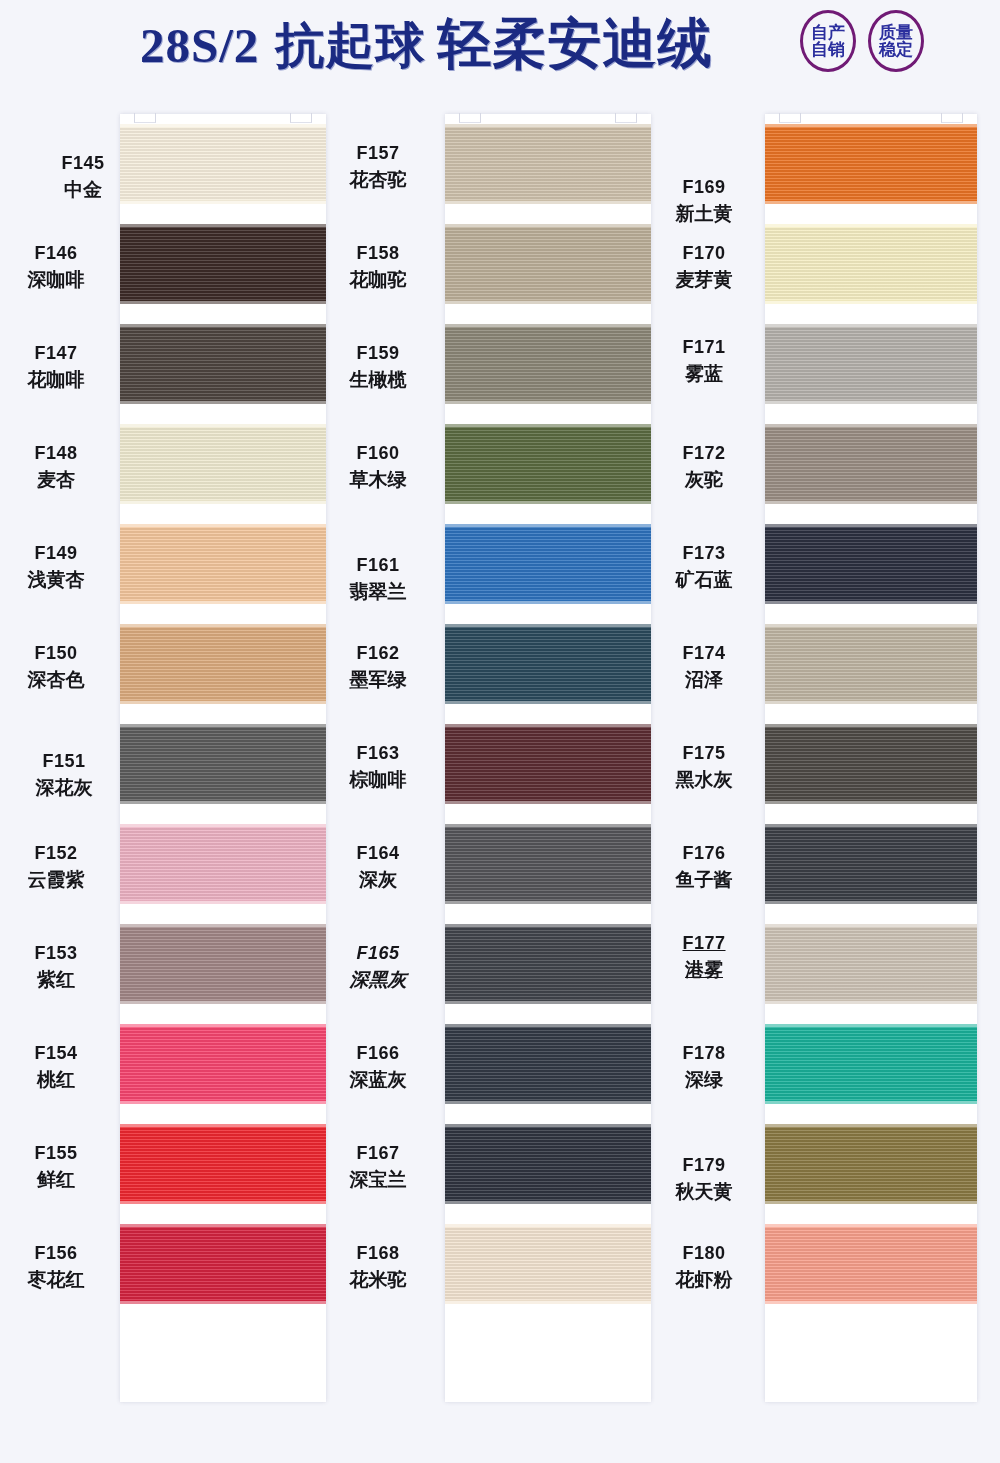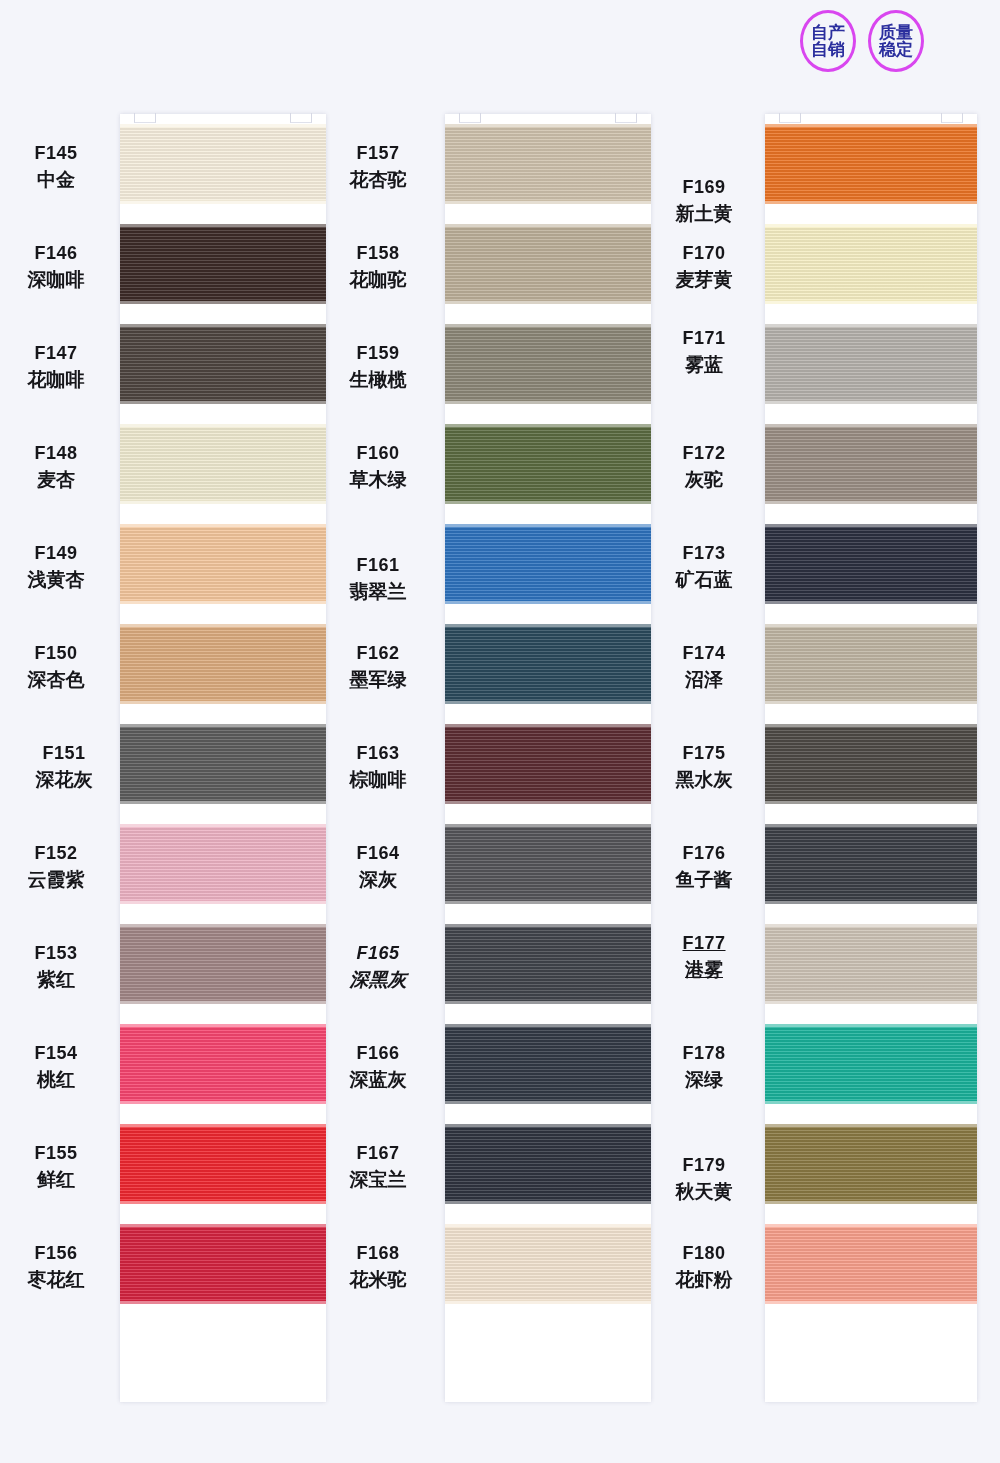--- a/index.html
+++ b/index.html
@@ -20,21 +20,21 @@
     font-size:49px; font-weight:bold; letter-spacing:1px;
     color:#1b2a82; white-space:nowrap;
     text-shadow:1px 1px 0 #9aa3d0;
   }
   #title .code{ font-family:"Liberation Serif","DejaVu Serif",serif; font-style:normal; }
   #title .mid{ margin-left:16px; }
   #title .big{ margin-left:12px; font-size:54px; }
 
   .badges{ position:absolute; left:800px; top:10px; display:flex; gap:12px; }
   .badge{
-    width:56px; height:62px; border:3px solid #d946ef; border-radius:50%;
+    width:56px; height:62px; border:3px solid #701a75; border-radius:50%;
     display:flex; flex-direction:column; align-items:center; justify-content:center;
     color:#2b2f9e; font-weight:bold; font-size:17px; line-height:1.03;
     background:#f4f5fa;
   }
   .badge span{ display:block; }
 
   
   .column{ position:absolute; top:114px; }
   #col-0{ left:0px; }
   #col-1{ left:322px; }
@@ -90,20 +90,23 @@
 
   
   #col-2 .label{ width:116px; left:2px; }
 </style>
 </head>
 <body>
 
 <div id="page">
 
   <div id="header">
+    <div id="title">
+      <span class="code">28S/2</span><span class="mid">抗起球</span><span class="big">轻柔安迪绒</span>
+    </div>
 
     <div class="badges">
       <div class="badge">
         <span>自产</span>
         <span>自销</span>
       </div>
       <div class="badge">
         <span>质量</span>
         <span>稳定</span>
       </div>
@@ -115,21 +118,21 @@
       <div class="notch l"></div>
       <div class="notch r"></div>
     </div>
     <div class="rows">
         <div class="row">
           <div class="band" style="left: 120px; width: 206px; background: rgb(246, 238, 221);">
             <div class="fuzz-top" style="background: rgb(246, 238, 221);"></div>
             <div class="threads"></div>
             <div class="fuzz-bot" style="background: rgb(246, 238, 221);"></div>
           </div>
-          <div class="label" style="top: 26px;">
+          <div class="label" style="top: 36px; margin-left: 27px;">
             <span class="code">F145</span>
             <span class="name">中金</span>
           </div>
         </div>
         <div class="row">
           <div class="band" style="left: 120px; width: 206px; background: rgb(60, 43, 40);">
             <div class="fuzz-top" style="background: rgb(60, 43, 40);"></div>
             <div class="threads"></div>
             <div class="fuzz-bot" style="background: rgb(60, 43, 40);"></div>
           </div>
@@ -181,21 +184,21 @@
             <span class="code">F150</span>
             <span class="name">深杏色</span>
           </div>
         </div>
         <div class="row">
           <div class="band" style="left: 120px; width: 206px; background: rgb(92, 92, 92);">
             <div class="fuzz-top" style="background: rgb(92, 92, 92);"></div>
             <div class="threads"></div>
             <div class="fuzz-bot" style="background: rgb(92, 92, 92);"></div>
           </div>
-          <div class="label" style="top: 26px; padding-left: 16px;">
+          <div class="label" style="top: 34px; padding-left: 16px;">
             <span class="code">F151</span>
             <span class="name">深花灰</span>
           </div>
         </div>
         <div class="row">
           <div class="band" style="left: 120px; width: 206px; background: rgb(237, 178, 195);">
             <div class="fuzz-top" style="background: rgb(237, 178, 195);"></div>
             <div class="threads"></div>
             <div class="fuzz-bot" style="background: rgb(237, 178, 195);"></div>
           </div>
@@ -419,21 +422,21 @@
             <span class="code">F170</span>
             <span class="name">麦芽黄</span>
           </div>
         </div>
         <div class="row">
           <div class="band" style="left: 121px; width: 212px; background: rgb(181, 177, 172);">
             <div class="fuzz-top" style="background: rgb(181, 177, 172);"></div>
             <div class="threads"></div>
             <div class="fuzz-bot" style="background: rgb(181, 177, 172);"></div>
           </div>
-          <div class="label" style="top: 11px;">
+          <div class="label" style="top: 20px;">
             <span class="code">F171</span>
             <span class="name">雾蓝</span>
           </div>
         </div>
         <div class="row">
           <div class="band" style="left: 121px; width: 212px; background: rgb(154, 142, 132);">
             <div class="fuzz-top" style="background: rgb(154, 142, 132);"></div>
             <div class="threads"></div>
             <div class="fuzz-bot" style="background: rgb(154, 142, 132);"></div>
           </div>

